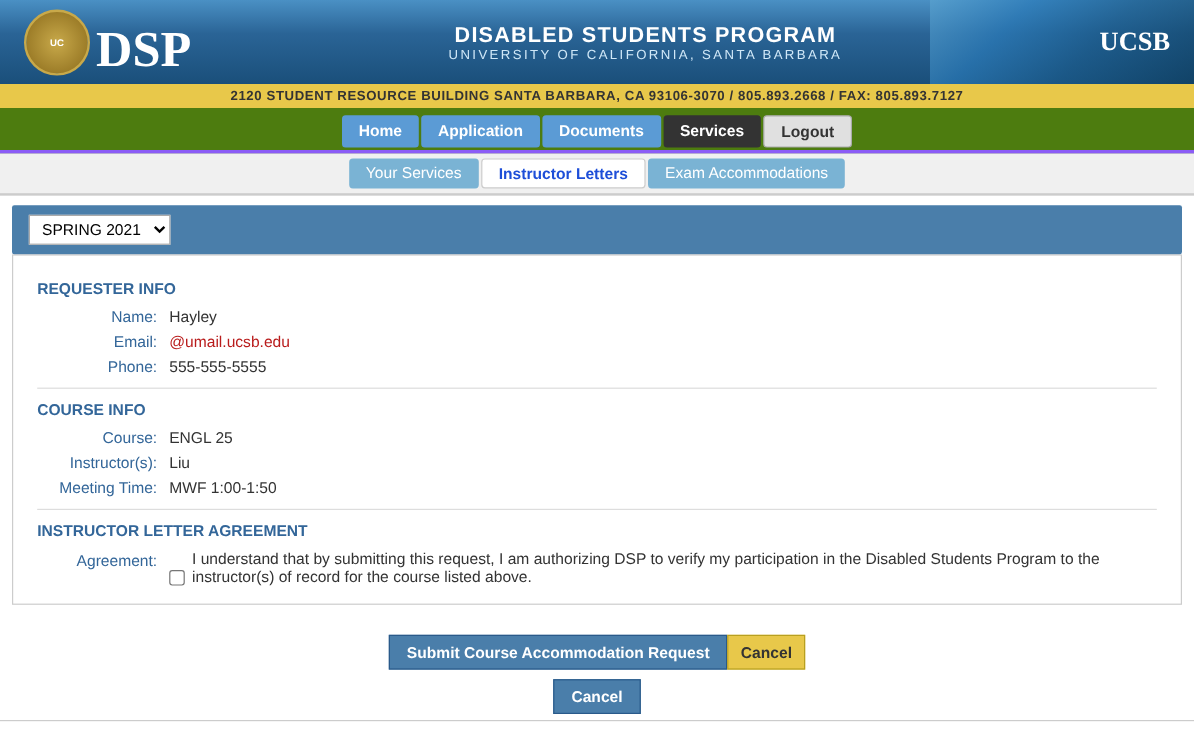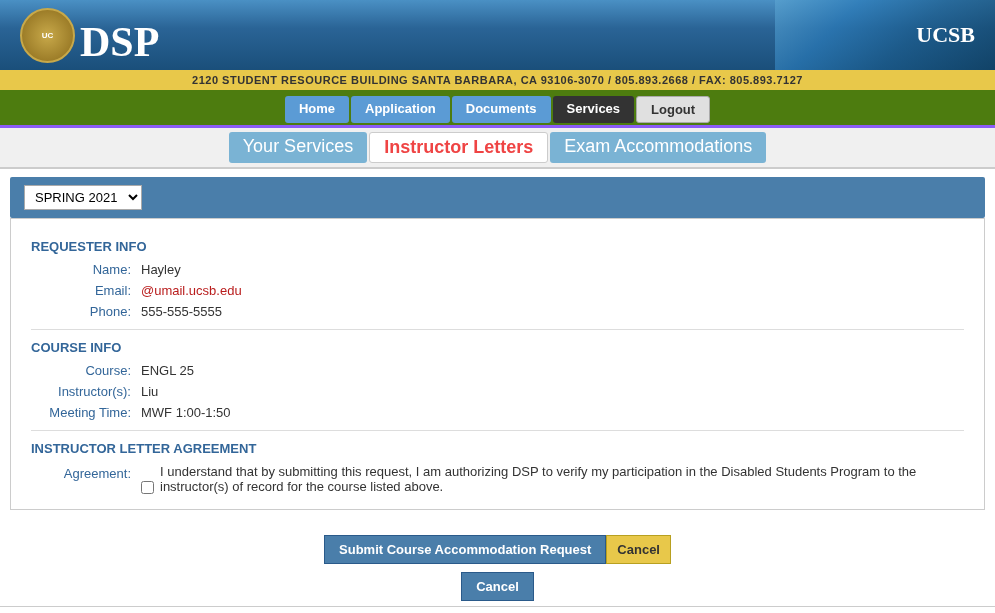--- a/index.html
+++ b/index.html
@@ -108,26 +108,26 @@
       background: #f0f0f0;
       display: flex;
       justify-content: center;
       gap: 2px;
       padding: 4px 0;
       border-bottom: 2px solid #ccc;
     }
     .sub-nav a {
       padding: 4px 14px;
       text-decoration: none;
-      font-size: 18px;
+      font-size: 13px;
       cursor: pointer;
       border-radius: 3px;
     }
     .sub-nav-your { background: #7ab3d4; color: #fff; }
-    .sub-nav-instructor { background: #fff; color: #ef4444; font-weight: bold; border: 1px solid #ccc; }
+    .sub-nav-instructor { background: #fff; color: #1d4ed8; font-weight: bold; border: 1px solid #ccc; }
     .sub-nav-exam { background: #7ab3d4; color: #fff; }
 
     
     .section-header {
       background: #4a7eaa;
       color: #fff;
       font-size: 14px;
       font-weight: bold;
       padding: 8px 14px;
       display: flex;
@@ -274,20 +274,24 @@
 </head>
 <body>
 
 <div class="header">
   <div class="dsp-logo">
     <div class="dsp-seal">UC</div>
     <div class="dsp-text">
       <div class="dsp-big">DSP</div>
     </div>
   </div>
+  <div class="dsp-title-block">
+    <div class="title-main">DISABLED STUDENTS PROGRAM</div>
+    <div class="title-sub">UNIVERSITY OF CALIFORNIA, SANTA BARBARA</div>
+  </div>
   <div class="ucsb-logo">
     <span>UCSB</span>
   </div>
   <div class="header-bg-right"></div>
 </div>
 
 <div class="address-bar">
   <span>2120 STUDENT RESOURCE BUILDING SANTA BARBARA, CA 93106-3070 / 805.893.2668 / FAX: 805.893.7127</span>
 </div>
 

